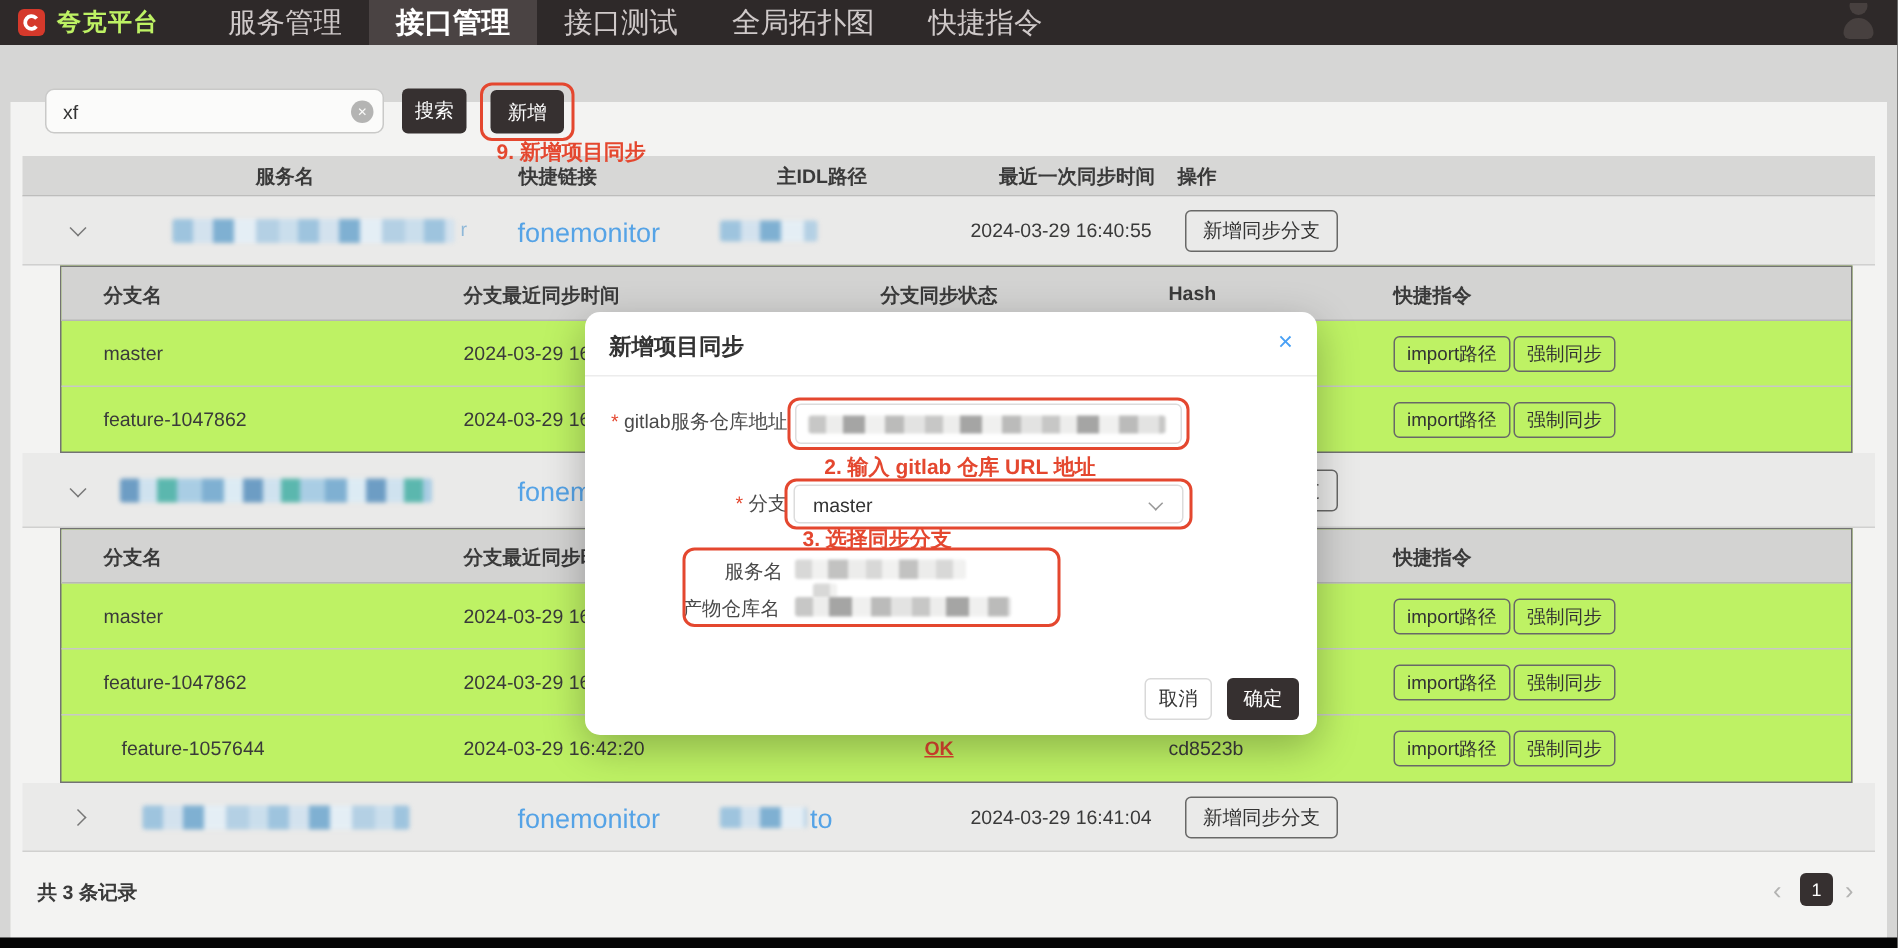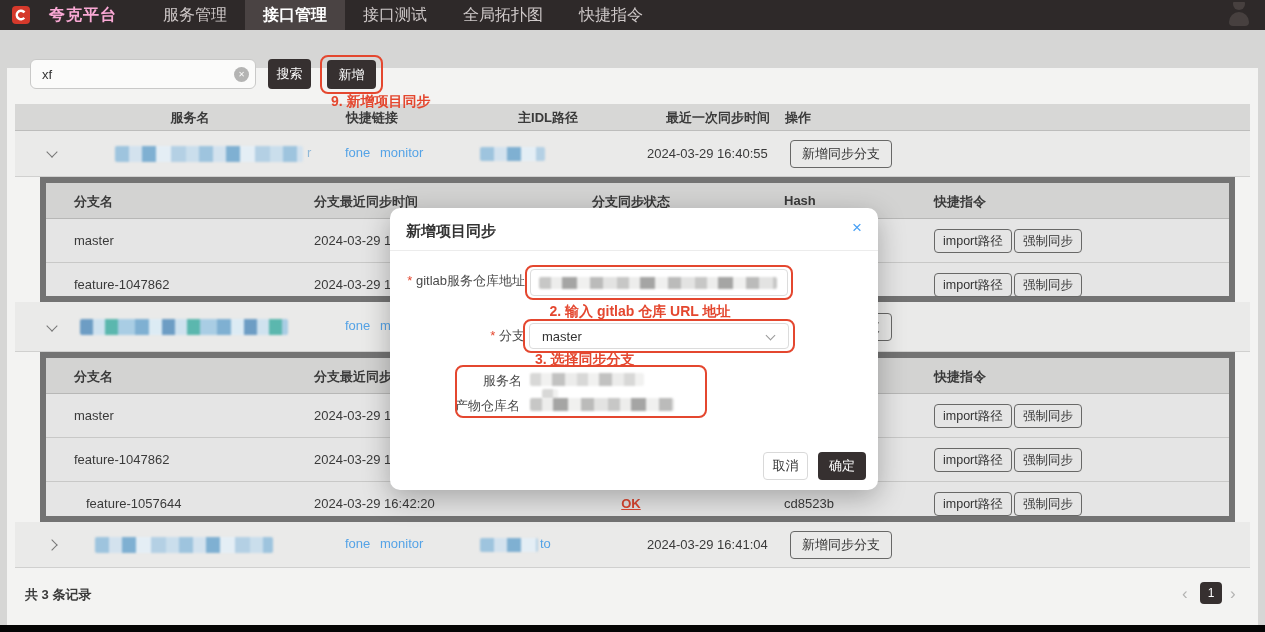--- a/index.html
+++ b/index.html
@@ -3,22 +3,22 @@
 <meta charset="utf-8">
 <style>
   * { margin:0; padding:0; box-sizing:border-box; }
   html,body { background:#222; }
   body { font-family:"Liberation Sans","DejaVu Sans",sans-serif; }
   .screen { position:relative; width:1265px; height:632px; background:#c9c9c8; overflow:hidden; margin:0 auto; }
 
   
   .topnav { position:absolute; left:0; top:0; width:1265px; height:30px; background:#2e2929; display:flex; align-items:center; z-index:5; }
   .logo-box { width:18px; height:18px; background:#d5392b; border-radius:4px; margin-left:12px; display:flex; align-items:center; justify-content:center; }
-  .brand { color:#f9a8d4; font-size:16px; font-weight:700; margin-left:19px; letter-spacing:1px; }
-  .nav-item { color:#cfc9c9; font-size:16px; padding:0 18px; height:30px; display:flex; align-items:center; cursor:pointer; }
+  .brand { color:#bef264; font-size:16px; font-weight:700; margin-left:8px; letter-spacing:1px; }
+  .nav-item { color:#cfc9c9; font-size:19px; padding:0 18px; height:30px; display:flex; align-items:center; cursor:pointer; }
   .nav-item.first { margin-left:28px; }
   .nav-item.active { background:#4a4343; color:#ffffff; font-weight:700; }
   .avatar { position:absolute; right:14px; top:2px; width:24px; height:26px; overflow:hidden; }
   .avatar .head { position:absolute; left:6px; top:-4px; width:12px; height:12px; border-radius:50%; background:#47403f; }
   .avatar .body { position:absolute; left:2px; top:10px; width:20px; height:14px; border-radius:10px 10px 4px 4px; background:#47403f; }
 
   
   .page { position:absolute; left:0; top:30px; width:1265px; height:595px; background:#d6d6d5; }
   .panel { position:absolute; left:7px; top:38px; width:1251px; height:587px; background:#f3f3f2; }
 
@@ -36,27 +36,27 @@
   .thead span, .sub-head span { position:absolute; top:5px; font-size:13px; color:#3a3a3a; font-weight:600; }
   .row { position:absolute; left:15px; width:1235px; background:#eaeae9; border-bottom:1px solid #d0d0cf; }
   .chev { position:absolute; width:8px; height:8px; border-right:1.6px solid #777; border-bottom:1.6px solid #777; cursor:pointer; }
   .chev.down { transform:rotate(45deg); }
   .chev.right { transform:rotate(-45deg); }
   .mosaic { position:absolute; border-radius:2px; filter:blur(1.3px);
     background:repeating-linear-gradient(90deg,#9ec4de 0 14px,#d3e2ee 14px 27px,#7fb0d2 27px 41px,#e4eef5 41px 56px,#b4d0e4 56px 71px,#cadeec 71px 84px); }
   .mosaic.teal { background:repeating-linear-gradient(90deg,#6d9dc4 0 13px,#cfe2ef 13px 25px,#5bb7ae 25px 38px,#a9cde4 38px 55px,#7fb0d2 55px 69px,#dcebf4 69px 82px); }
   .mosaic.gray { background:repeating-linear-gradient(90deg,#c7c7c6 0 12px,#ededec 12px 23px,#a5a5a4 23px 38px,#f0f0ef 38px 51px,#bbbbba 51px 64px,#e3e3e2 64px 78px); filter:blur(1.1px); }
   .mosaic.light { background:repeating-linear-gradient(90deg,#d8d8d7 0 11px,#f1f1f0 11px 22px,#c2c2c1 22px 35px,#ececeb 35px 47px); filter:blur(1px); }
-  .link { color:#55a3e6; font-size:13px; cursor:pointer; }
+  .link { color:#55a3e6; font-size:18px; cursor:pointer; }
   .cell-text { position:absolute; font-size:13px; color:#3a3a3a; }
   .btn-ghost { border:1px solid #686867; background:transparent; color:#333; border-radius:4px; font-size:13px; font-family:inherit; cursor:pointer; }
   .sync-branch-btn { position:absolute; left:775px; top:9px; height:28px; padding:0 11px; }
 
   
-  .subtable { position:absolute; left:40px; width:1195px; border:6px solid #737373; background:#e5e5e5; }
+  .subtable { position:absolute; left:40px; width:1195px; border:1px solid #737373; background:#bef264; }
   .sub-head { position:relative; height:36px; background:#d3d3d2; border-bottom:1px solid #b7b7b6; }
   .sub-head span { top:10px; }
   .sub-row { position:relative; height:44px; border-bottom:1px solid #c8c8c7; }
   .sub-row:last-child { border-bottom:none; }
   .sub-row .cell-text { top:14px; }
   .sub-btn { position:absolute; top:10px; height:24px; padding:0 8px; font-size:12.5px; }
   .status-ok { color:#da4530; font-weight:600;text-decoration:underline; }
 
   
   .footer-total { position:absolute; left:25px; top:586px; font-size:13px; color:#3a3a3a; font-weight:600; }

